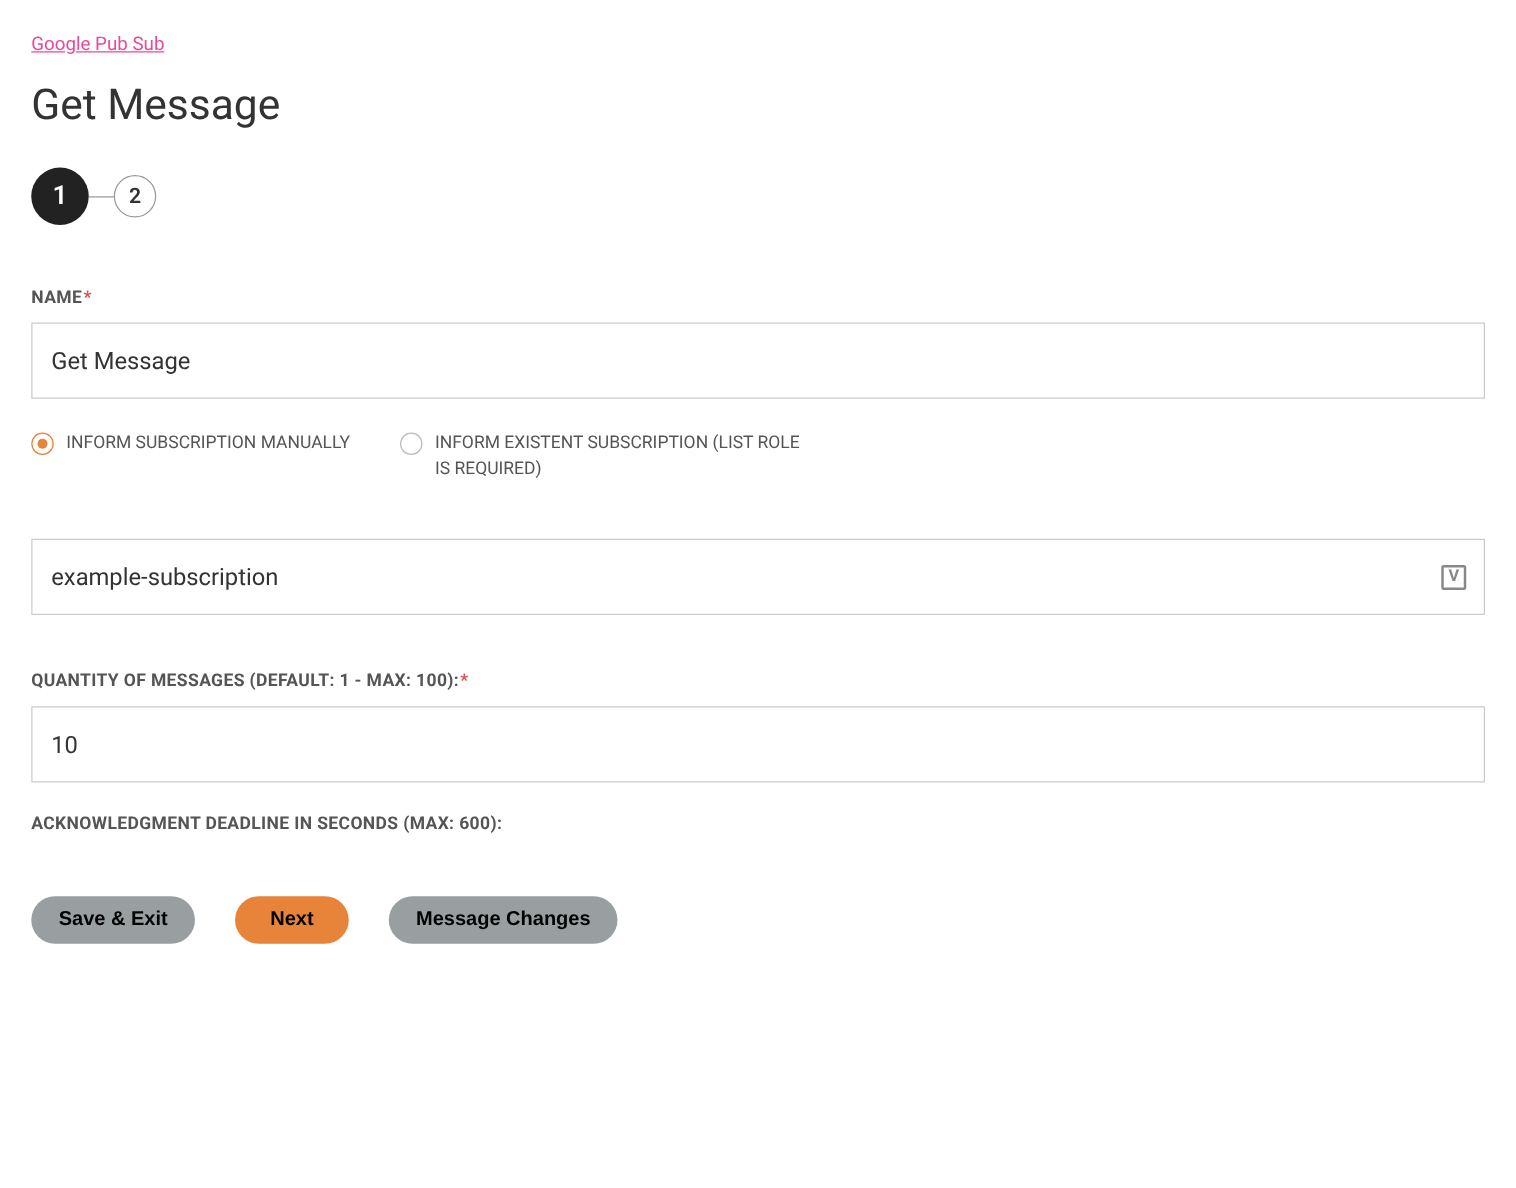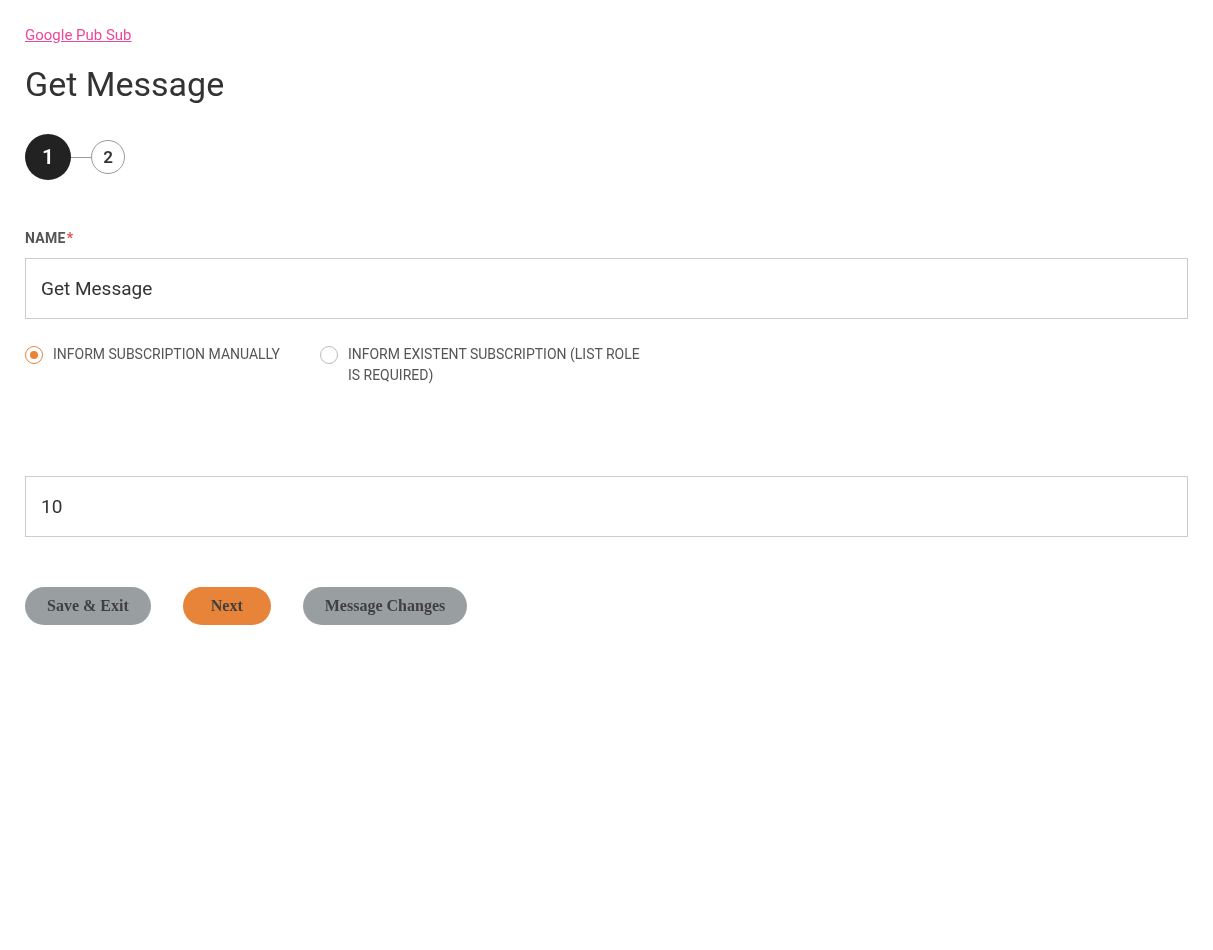--- a/index.html
+++ b/index.html
@@ -156,22 +156,22 @@
       gap: 32px;
       margin-top: 50px;
     }
     .btn {
       border: none;
       border-radius: 22px;
       padding: 10px 22px;
       font-size: 16px;
       font-weight: 600;
       cursor: pointer;
-      color: #404040;
-      font-family: Liberation Serif, serif;
+      color: #000000;
+      font-family: Liberation Sans, sans-serif;
     }
     .btn-secondary {
       background: #999fa1;
     }
     .btn-primary {
       background: #e8833a;
       padding: 10px 28px;
     }
   </style>
 </head>
@@ -205,29 +205,37 @@
     <div class="radio-option">
       <div class="radio-button"></div>
       <span class="radio-label">INFORM EXISTENT SUBSCRIPTION (LIST ROLE IS REQUIRED)</span>
     </div>
   </div>
 </div>
 
 <div class="subscription-gap"></div>
 
 <div class="form-group">
+  <div class="input-with-icon">
+    <input type="text" class="form-input" value="example-subscription" style="">
+    <div class="input-icon">V</div>
+  </div>
 </div>
 
 <div class="quantity-gap"></div>
 
 <div class="form-group">
+  <label class="form-label">
+    <span>QUANTITY OF MESSAGES (DEFAULT: 1 - MAX: 100):</span><span class="required-asterisk">*</span>
+  </label>
   <input type="text" class="form-input" value="10" style="">
 </div>
 
 <div class="form-group">
+  <label class="form-label">ACKNOWLEDGMENT DEADLINE IN SECONDS (MAX: 600):</label>
 </div>
 
 <div class="button-row">
   <button class="btn btn-secondary">Save &amp; Exit</button>
   <button class="btn btn-primary">Next</button>
   <button class="btn btn-secondary">Message Changes</button>
 </div>
 
 
 

